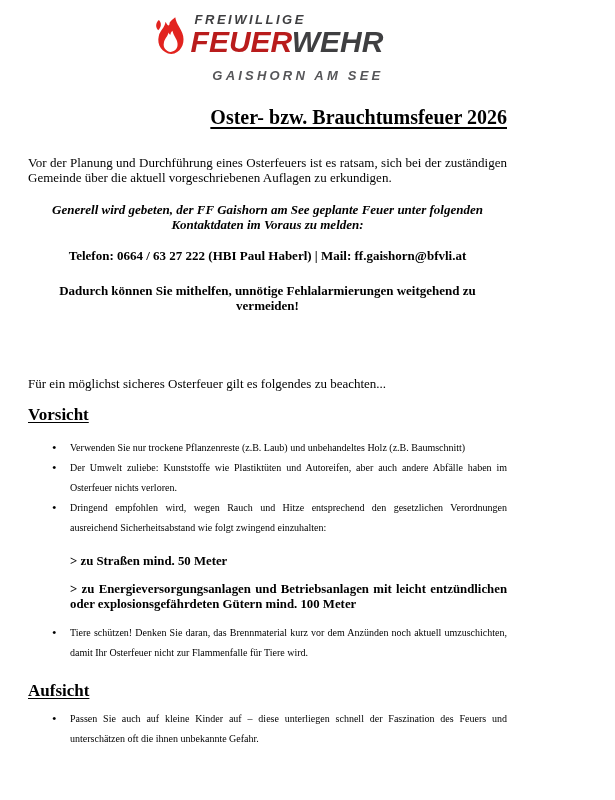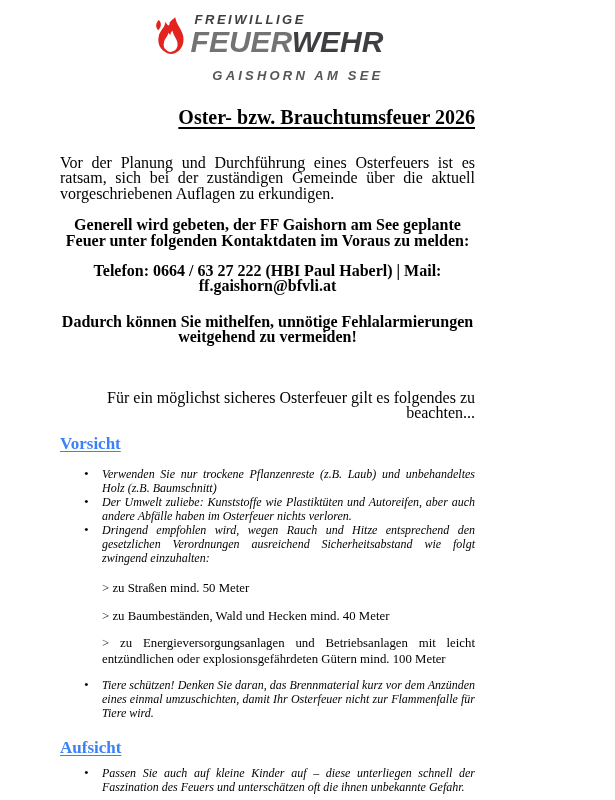--- a/index.html
+++ b/index.html
@@ -5,84 +5,83 @@
   * { margin:0; padding:0; box-sizing:border-box; }
   html,body { background:#ffffff; }
   body {
     width:615px; height:800px;
     font-family:"Liberation Serif","DejaVu Serif",serif;
     color:#000;
   }
   .page {
     position:relative;
     width:535px; height:800px;
-    padding:0 60px;
+    padding:0 28px;
     overflow:hidden;
     background:#fff;
   }
   
   .logo {
     display:flex; justify-content:center; align-items:flex-start;
     padding-top:10px; gap:5px;
   }
   .flame { width:34px; height:58px; flex:0 0 auto; margin-top:2px; }
   .logo-text {
     display:flex; flex-direction:column;
     font-family:"Liberation Sans","DejaVu Sans",sans-serif;
     font-style:italic; font-weight:bold; line-height:1;
   }
   .logo-line1 { font-size:13px; letter-spacing:2.5px; color:#3f3f41; margin:3px 0 1px 4px; }
   .logo-line2 { font-size:30px; color:#3f3f41; }
-  .logo-line2 .red { color:#737373; }
+  .logo-line2 .red { color:#b91c1c; }
   .logo-line3 { font-size:13px; letter-spacing:3.2px; color:#565659; align-self:flex-end; margin-top:12px; }
   
   .doc-title {
     margin-top:24px;
     text-align:right;
     font-size:20px; font-weight:bold;
     text-decoration:underline;
     text-underline-offset:3px;
     text-decoration-thickness:1.5px;
   }
   
   .para {
-    font-size:16px; line-height:15.4px;
+    font-size:13px; line-height:15.4px;
     text-align:justify;
   }
   .p1 { margin-top:26px; }
   .center-bold { text-align:center; font-weight:bold; }
-  .p2 { margin-top:16px; max-width:452px; margin-left:auto; margin-right:auto; }
+  .p2 { margin-top:16px; max-width:452px; margin-left:auto; margin-right:auto;font-style:italic; }
   .contact { margin-top:15px; }
   .p3 { margin-top:20px; }
-  .p4 { margin-top:45px; text-align:right; }
+  .p4 { margin-top:62px; text-align:left; }
   
   .sec-heading {
     margin-top:14px;
-    color:#3b82f6;
+    color:#000000;
     font-size:17px; font-weight:bold;
     text-decoration:underline;
     text-underline-offset:2px;
   }
   .sec-heading.aufsicht { margin-top:18px; }
   
   ul.blist { list-style:none; margin-top:13px; }
   ul.blist.second { margin-top:8px; }
   ul.blist li {
     position:relative;
     padding-left:42px;
-    font-size:12px; line-height:14px;
+    font-size:10px; line-height:20px;
     text-align:justify;
-    font-style:italic;
   }
   ul.blist li::before {
     content:"\2022";
     position:absolute; left:24px; top:0;
     font-size:12.8px;
   }
-  .distances { margin-top:16px; }
+  .distances { margin-top:16px;font-weight:bold; }
   .distance {
     margin-top:12px;
     padding-left:42px;
     font-size:12.8px; line-height:15.4px;
     text-align:justify;
   }
   .bullets2 { margin-top:11px !important; }
 </style>
 </head>
 <body>
@@ -117,26 +116,25 @@
   <h2 class="sec-heading">Vorsicht</h2>
 
   <ul class="blist">
     <li>Verwenden Sie nur trockene Pflanzenreste (z.B. Laub) und unbehandeltes Holz (z.B. Baumschnitt)</li>
     <li>Der Umwelt zuliebe: Kunststoffe wie Plastiktüten und Autoreifen, aber auch andere Abfälle haben im Osterfeuer nichts verloren.</li>
     <li>Dringend empfohlen wird, wegen Rauch und Hitze entsprechend den gesetzlichen Verordnungen ausreichend Sicherheitsabstand wie folgt zwingend einzuhalten:</li>
   </ul>
 
   <div class="distances">
     <div class="distance">&gt; zu Straßen mind. 50 Meter</div>
-    <div class="distance">&gt; zu Baumbeständen, Wald und Hecken mind. 40 Meter</div>
     <div class="distance">&gt; zu Energieversorgungsanlagen und Betriebsanlagen mit leicht entzündlichen oder explosionsgefährdeten Gütern mind. 100 Meter</div>
   </div>
 
   <ul class="blist bullets2">
-    <li>Tiere schützen! Denken Sie daran, das Brennmaterial kurz vor dem Anzünden eines einmal umzuschichten, damit Ihr Osterfeuer nicht zur Flammenfalle für Tiere wird.</li>
+    <li>Tiere schützen! Denken Sie daran, das Brennmaterial kurz vor dem Anzünden noch aktuell umzuschichten, damit Ihr Osterfeuer nicht zur Flammenfalle für Tiere wird.</li>
   </ul>
 
   <h2 class="sec-heading aufsicht">Aufsicht</h2>
 
   <ul class="blist second">
     <li>Passen Sie auch auf kleine Kinder auf – diese unterliegen schnell der Faszination des Feuers und unterschätzen oft die ihnen unbekannte Gefahr.</li>
   </ul>
 
 </div>
 

